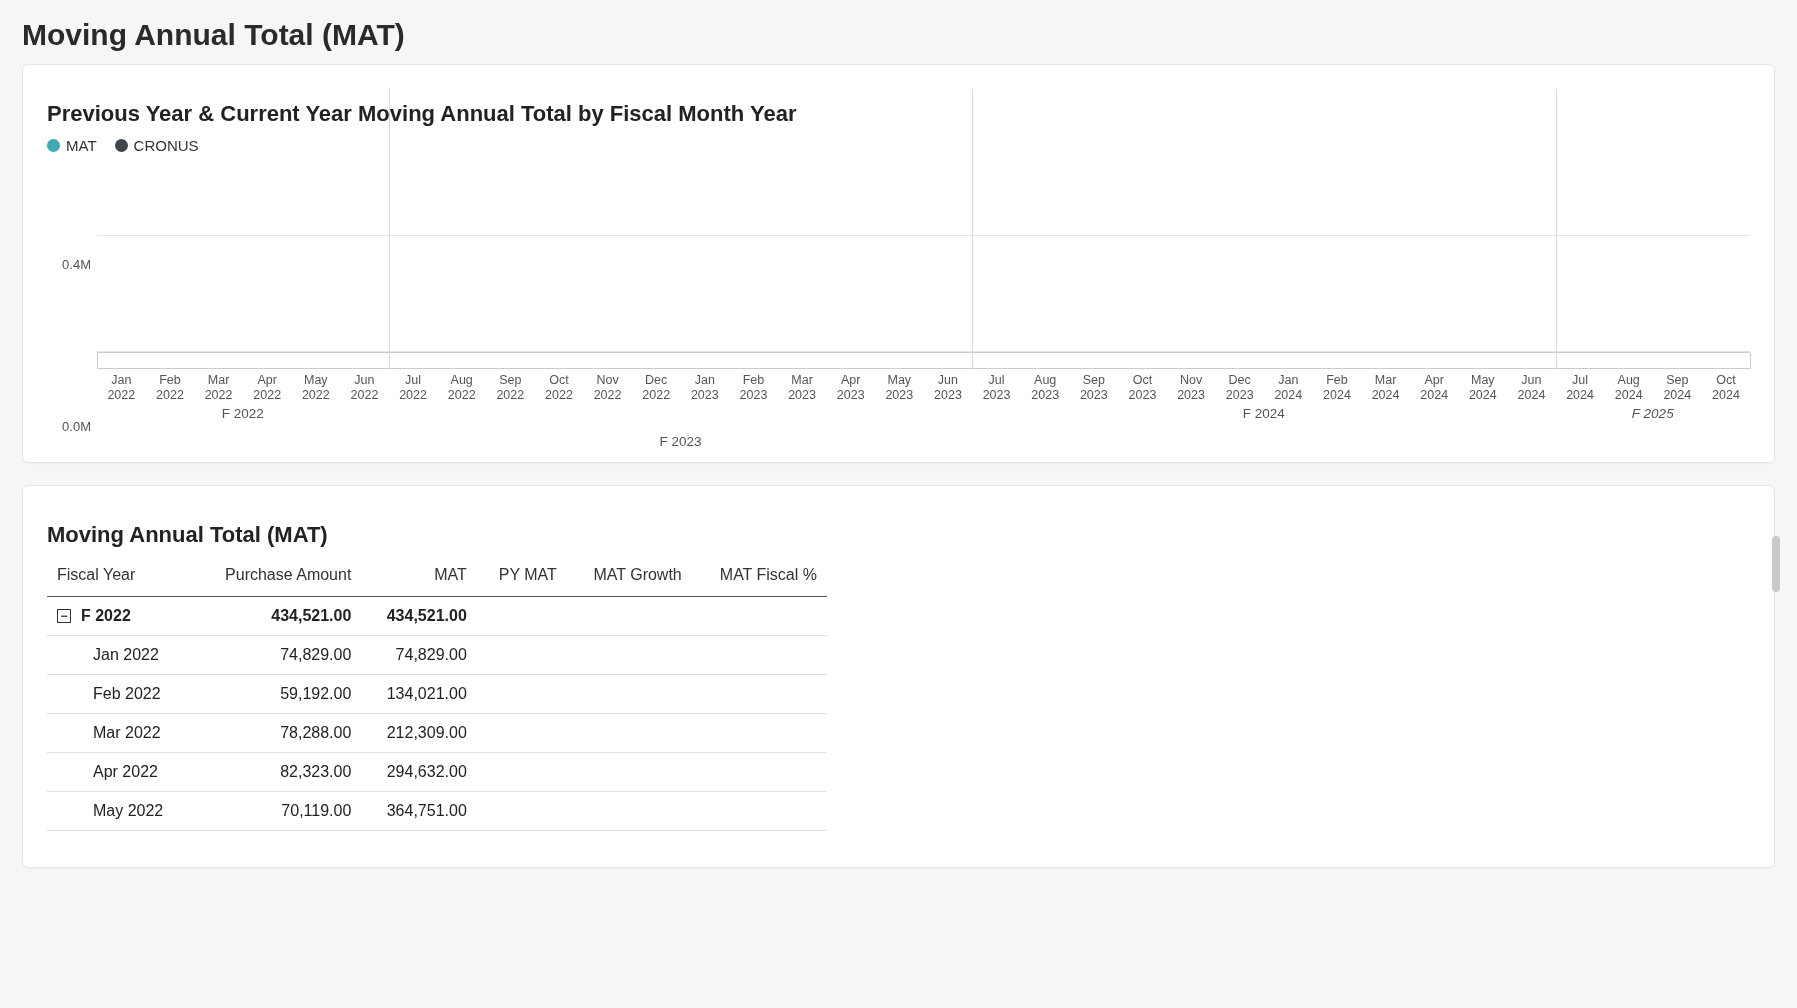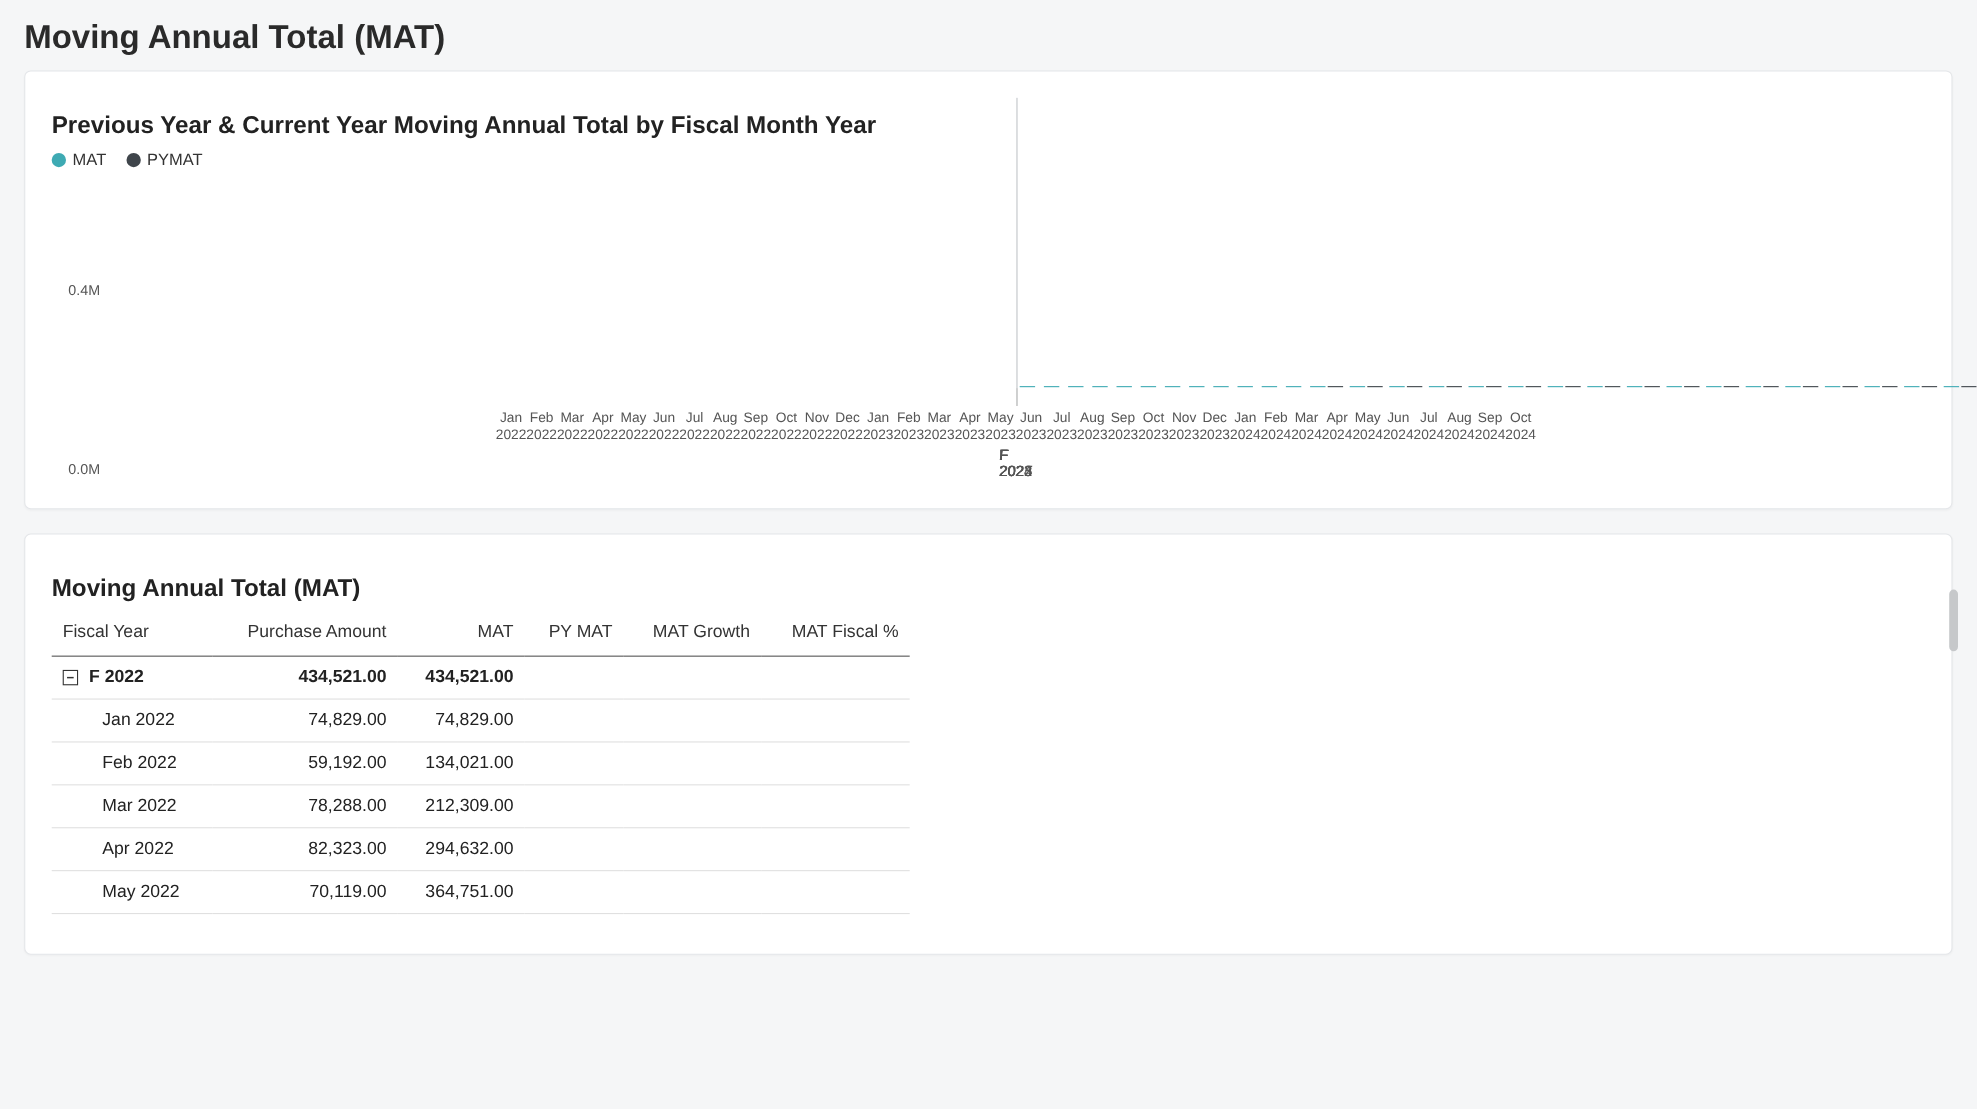--- a/index.html
+++ b/index.html
@@ -67,21 +67,20 @@
   .y-tick {
     position: absolute;
     right: 6px;
     transform: translateY(50%);
     white-space: nowrap;
   }
   .plot-wrap {
     flex: 1;
     display: flex;
     flex-direction: column;
-    align-items: center;
   }
   .plot {
     position: relative;
     flex: 1;
     border-bottom: 1px solid #ccc;
   }
   .grid-line {
     position: absolute;
     left: 0; right: 0;
     border-top: 1px solid #e6e6e6;
@@ -202,21 +201,21 @@
 
 <div class="card">
   <div class="chart-title">Previous Year &amp; Current Year Moving Annual Total by Fiscal Month Year</div>
   <div class="legend">
     <div class="legend-item">
       <span class="swatch" style="background:#3eaab3"></span>
       <span>MAT</span>
     </div>
     <div class="legend-item">
       <span class="swatch" style="background:#3f454b"></span>
-      <span>PYMAT</span>
+      <span>CRONUS</span>
     </div>
   </div>
 
   <div class="chart-area">
     <div class="y-axis" id="y-axis">
         <div class="y-tick" style="bottom: 0%;">0.0M</div>
         <div class="y-tick" style="bottom: 62.5%;">0.4M</div>
       </div>
     <div class="plot-wrap">
       <div class="plot" id="plot">
@@ -433,21 +432,21 @@
 2024</div>
           <div class="x-tick">Aug
 2024</div>
           <div class="x-tick">Sep
 2024</div>
           <div class="x-tick">Oct
 2024</div>
         </div>
       <div class="fy-labels" id="fy-labels">
           <div class="fy-label" style="left: 8.82353%;">F 2022</div>
-          <div class="fy-label" style="left: 35.2941%;">F 2023</div>
+          <div class="fy-label" style="left: 35.2941%; margin-top: 28px;">F 2023</div>
           <div class="fy-label" style="left: 70.5882%;">F 2024</div>
           <div class="fy-label" style="left: 94.1176%; font-style: italic;">F 2025</div>
         </div>
     </div>
   </div>
 </div>
 
 <div class="card table-card" style="position:relative;">
   <div class="table-title">Moving Annual Total (MAT)</div>
   <div class="table-scroll">

